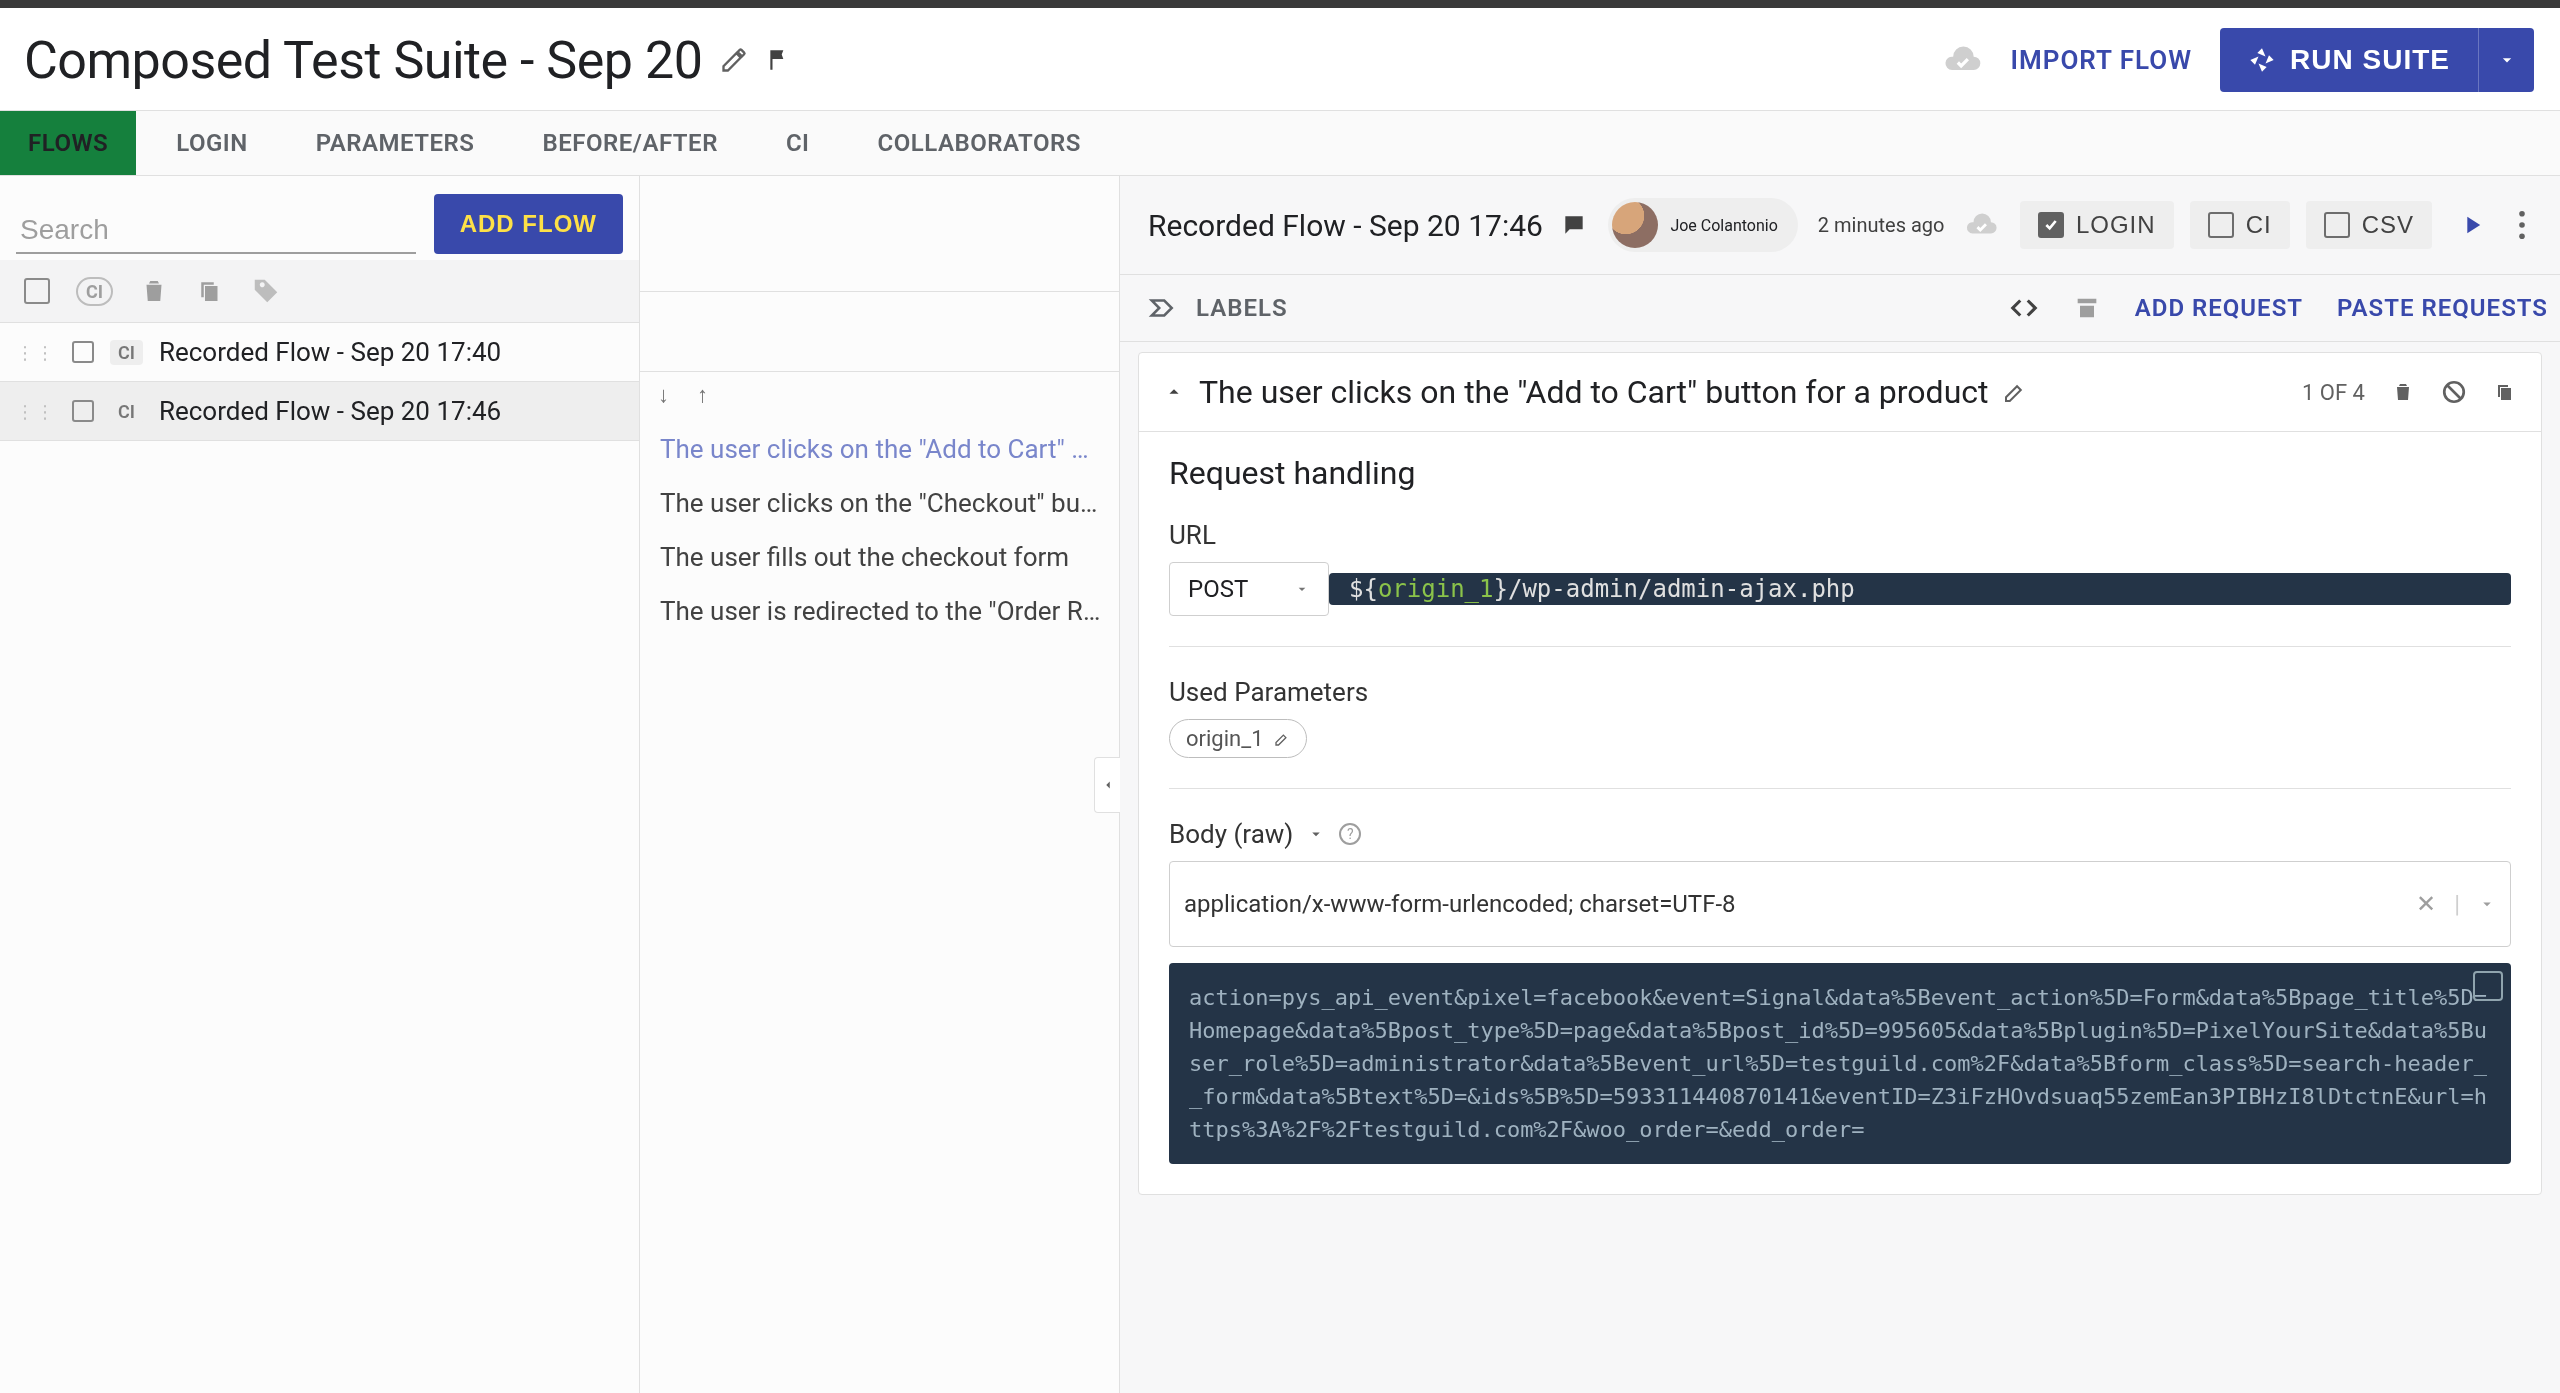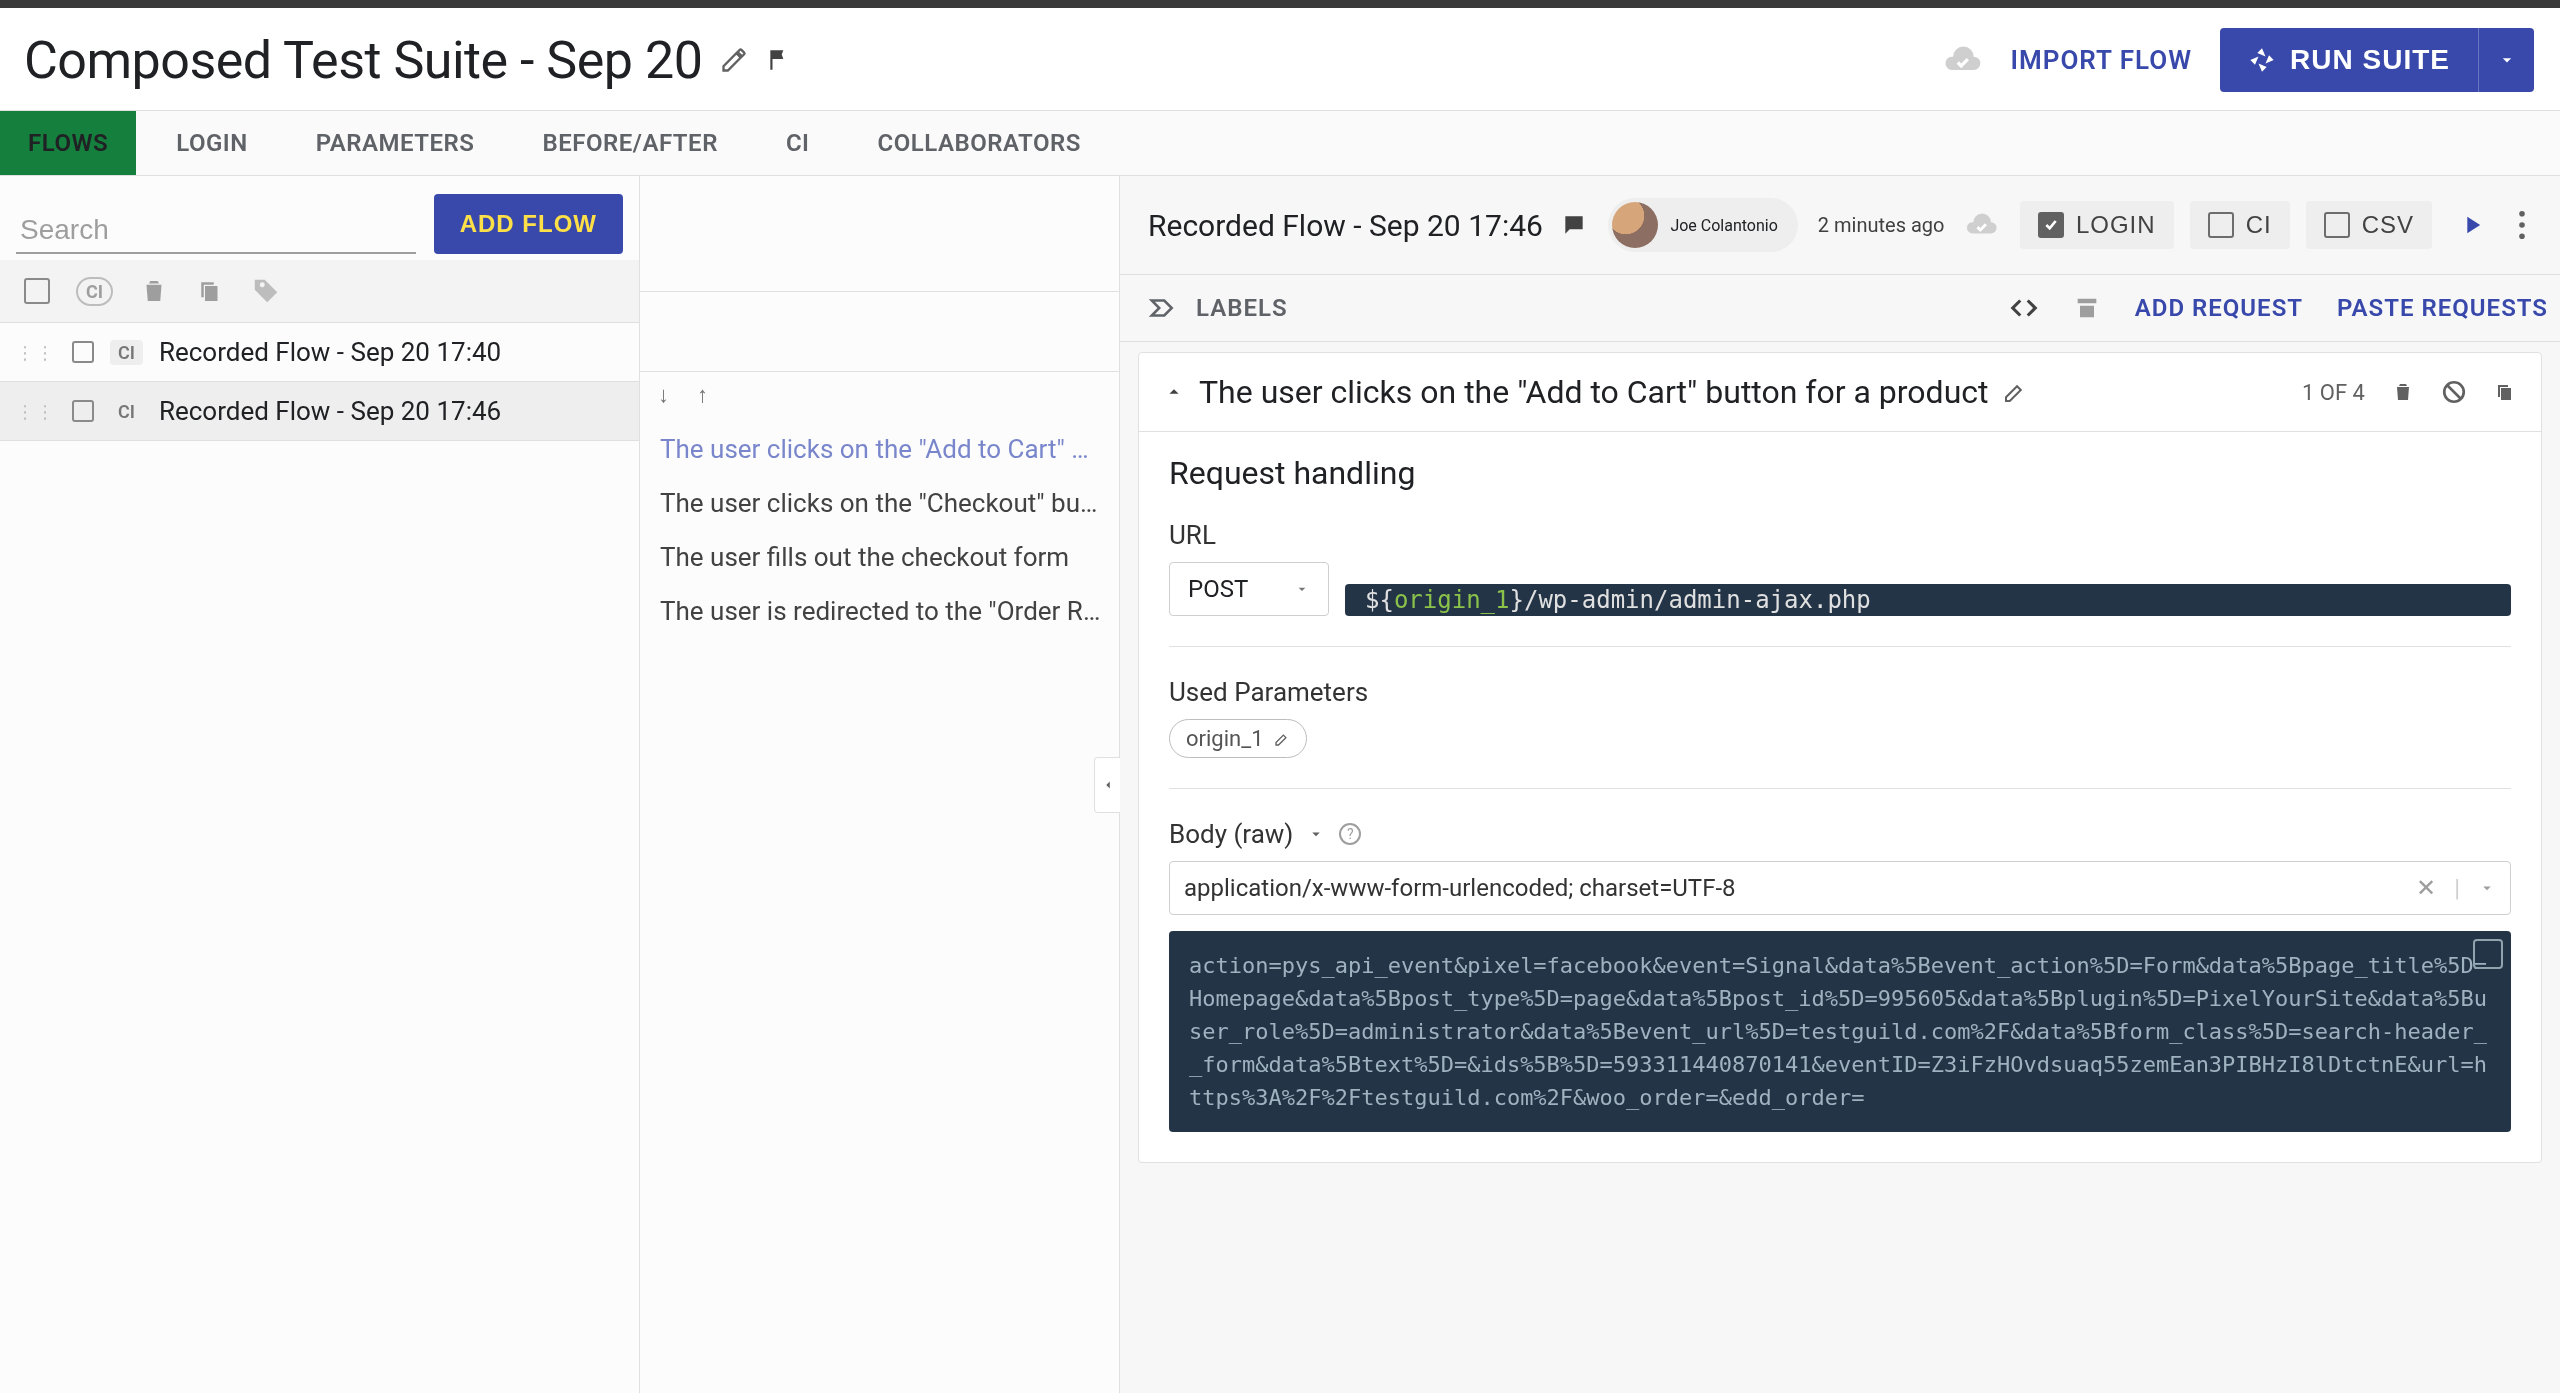--- a/index.html
+++ b/index.html
@@ -93,29 +93,29 @@
 
   
   .req-card{ background:#fff; margin:10px 18px 0 18px; border:1px solid var(--border); border-radius:4px;}
   .req-head{ display:flex; align-items:center; justify-content:space-between; padding:20px 24px; border-bottom:1px solid var(--border);}
   .req-title-wrap{ display:flex; align-items:center; gap:14px;}
   .req-title{ font-size:32px;}
   .req-head-right{ display:flex; align-items:center; gap:26px; color:#616161; font-size:22px;}
   .req-body{ padding:22px 30px 30px 30px;}
   .section-title{ font-size:32px; margin-bottom:28px;}
   .lbl{ font-size:26px; color:#333; margin-bottom:12px;}
-  .row{ display:flex; align-items:flex-end; gap:16px;}
+  .row{ display:flex; align-items:center; gap:0;}
   .select{ border:1px solid #cfcfcf; background:#fff; border-radius:4px; padding:12px 18px; display:flex; align-items:center; gap:20px; font-size:24px; min-width:160px; justify-content:space-between;}
   .url-box{ flex:1; background:var(--code-bg); color:#e0e0e0; border-radius:4px; padding:2px 20px; font-family:ui-monospace, SFMono-Regular, Menlo, Consolas, monospace; font-size:24px;}
   .var-name{ color:var(--green); }
   .dollar{ color:#e0e0e0;}
   .path{ color:#e0e0e0;}
   .hr{ height:1px; background:var(--border); margin:30px 0;}
   .param-chip{ display:inline-flex; align-items:center; gap:10px; border:1px solid #bdbdbd; border-radius:999px; padding:6px 16px; font-size:22px; color:#555;}
-  .combo{ border:1px solid #cfcfcf; border-radius:4px; display:flex; align-items:center; justify-content:space-between; padding:12px 14px; font-size:24px; color:#333;}
+  .combo{ border:1px solid #cfcfcf; border-radius:4px; display:flex; align-items:center; justify-content:space-between; padding:28px 14px; font-size:24px; color:#333;}
   .combo-right{ display:flex; align-items:center; gap:18px; color:#9e9e9e;}
   .body-code{ background:var(--code-bg); color:#9fb2c0; font-family:ui-monospace, Menlo, Consolas, monospace; font-size:22px; line-height:1.5; border-radius:4px; padding:18px 20px; position:relative; word-break:break-all;}
   .expand{ position:absolute; top:8px; right:8px; width:30px;height:30px; border:2px solid #90a4ae; border-radius:4px;}
   .help-circ{ width:22px;height:22px;border:2px solid #9e9e9e;border-radius:50%; display:inline-flex;align-items:center;justify-content:center; font-size:14px;color:#9e9e9e;}
 
   
   svg { display:block; }
 </style>
 </head>
 <body>

